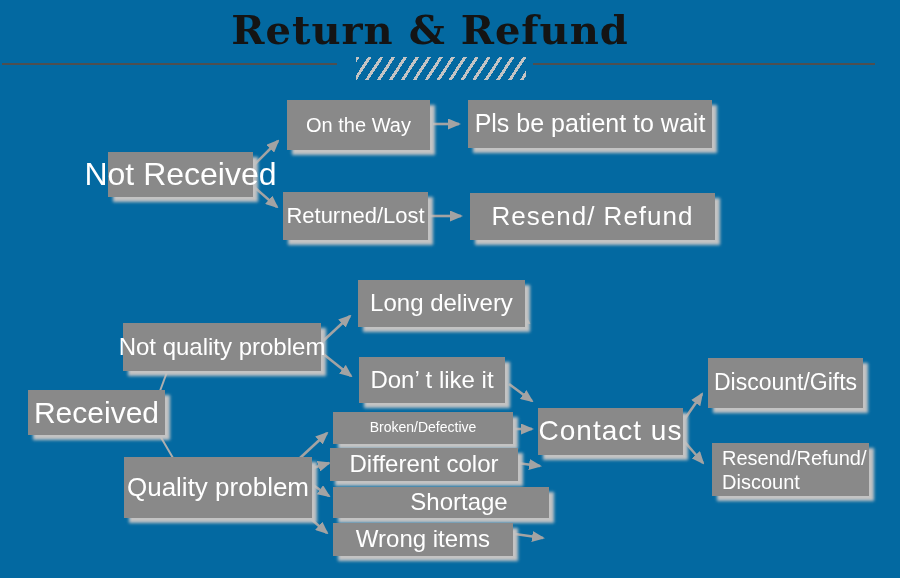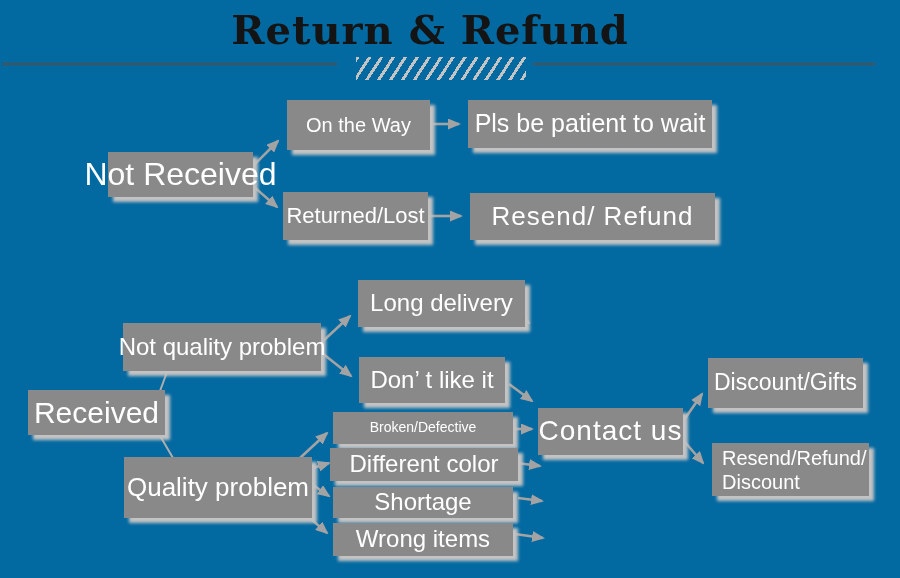--- a/index.html
+++ b/index.html
@@ -56,21 +56,21 @@
   #n-pls-wait           { left: 468px; top: 100px; width: 244px; height: 48px; font-size: 25px; }
   #n-returned-lost      { left: 283px; top: 192px; width: 145px; height: 48px; font-size: 22px; }
   #n-resend-refund      { left: 470px; top: 193px; width: 245px; height: 47px; font-size: 26px; letter-spacing: 1px; }
   #n-received           { left: 28px;  top: 390px; width: 137px; height: 45px; font-size: 30px; }
   #n-not-quality        { left: 123px; top: 323px; width: 198px; height: 48px; font-size: 24px; }
   #n-quality            { left: 124px; top: 457px; width: 188px; height: 61px; font-size: 26px; }
   #n-long-delivery      { left: 358px; top: 280px; width: 167px; height: 47px; font-size: 24px; }
   #n-dont-like          { left: 359px; top: 357px; width: 146px; height: 46px; font-size: 24px; }
   #n-broken             { left: 333px; top: 412px; width: 180px; height: 32px; font-size: 14px; }
   #n-diff-color         { left: 330px; top: 448px; width: 188px; height: 33px; font-size: 24px; }
-  #n-shortage           { left: 333px; top: 487px; width: 180px; height: 31px; font-size: 24px; }
+  #n-shortage           { left: 333px; top: 487px; width: 180px; height: 31px; font-size: 24px; padding-left: 36px; }
   #n-wrong-items        { left: 333px; top: 523px; width: 180px; height: 33px; font-size: 24px; }
   #n-contact-us         { left: 538px; top: 408px; width: 145px; height: 47px; font-size: 28px; letter-spacing: 1px; }
   #n-discount-gifts     { left: 708px; top: 358px; width: 155px; height: 50px; font-size: 23px; text-align: right; }
   #n-resend-discount    { left: 712px; top: 443px; width: 157px; height: 53px; font-size: 20px;
                           justify-content: flex-start; text-align: left; padding-left: 10px;
                           box-sizing: border-box; }
   #n-resend-discount .lines span { display: block; line-height: 1.2; }
 
   
   #edges {

